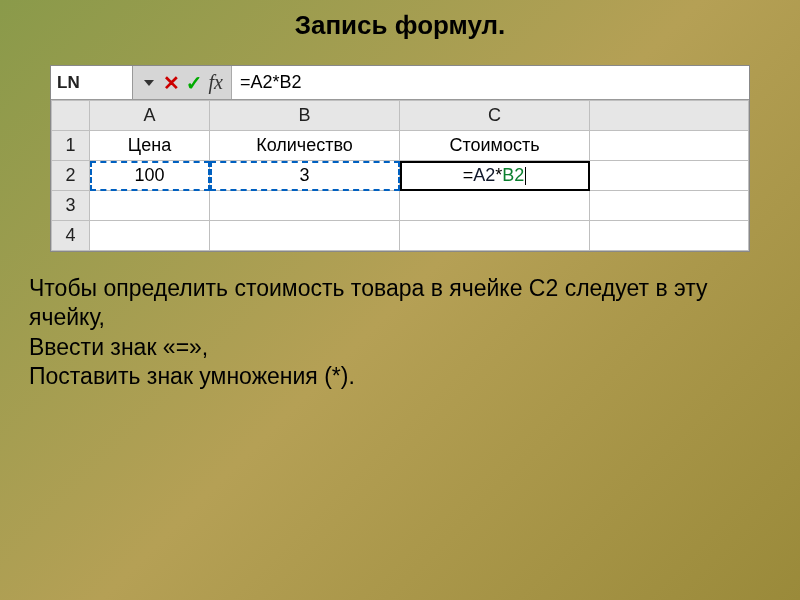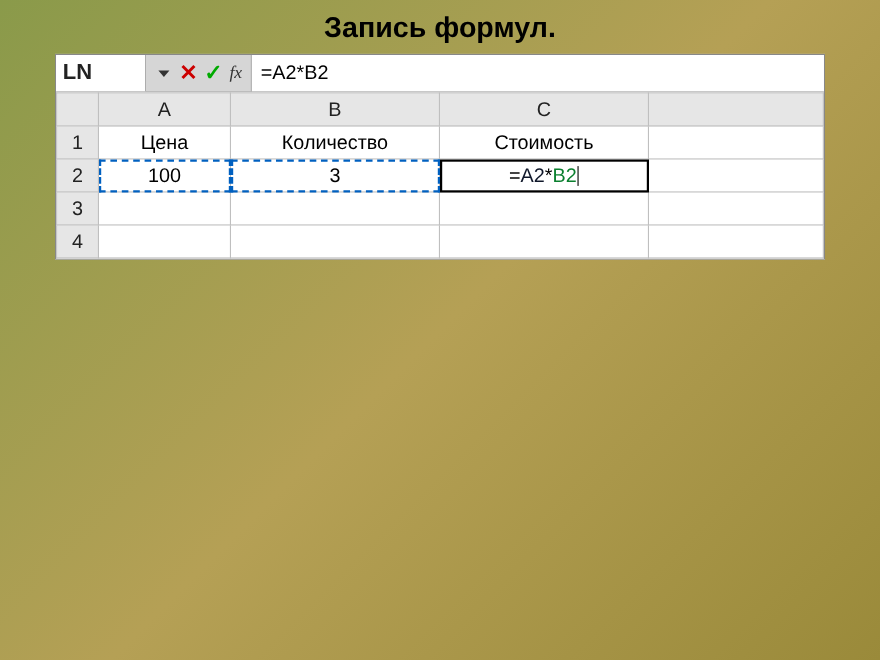--- a/index.html
+++ b/index.html
@@ -14,21 +14,21 @@
   .slide {
     width: 100%;
     height: 100%;
     padding: 10px 25px 20px 25px;
   }
   .title {
     text-align: center;
     font-size: 26px;
     font-weight: bold;
     color: #000;
-    margin-bottom: 8px;
+    margin-bottom: 24px;
   }
   .excel-shot {
     background: #fff;
     border: 1px solid #888;
     margin: 0 auto 22px auto;
     width: 700px;
   }
   .formula-bar {
     display: flex;
     align-items: center;
@@ -38,21 +38,21 @@
   }
   .name-box {
     width: 82px;
     height: 100%;
     background: #fff;
     border-right: 1px solid #999;
     display: flex;
     align-items: center;
     padding-left: 6px;
     font-family: Tahoma, Arial, sans-serif;
-    font-size: 20px;
+    font-size: 17px;
     font-weight: bold;
     color: #222;
   }
   .fb-icons {
     display: flex;
     align-items: center;
     gap: 6px;
     padding: 0 8px;
     height: 100%;
     background: #d6d6d6;
@@ -60,21 +60,21 @@
   }
   .fb-dropdown {
     width: 0; height: 0;
     border-left: 5px solid transparent;
     border-right: 5px solid transparent;
     border-top: 6px solid #333;
     margin: 0 3px;
   }
   .icon-x { color: #c00; font-weight: bold; font-size: 20px; font-family: Arial; }
   .icon-check { color: #0a0; font-weight: bold; font-size: 20px; }
-  .icon-fx { color: #333; font-style: italic; font-size: 16px; font-family: 'Times New Roman', serif; }
+  .icon-fx { color: #333; font-style: italic; font-size: 20px; font-family: 'Times New Roman', serif; }
   .formula-input {
     flex: 1;
     height: 100%;
     background: #fff;
     display: flex;
     align-items: center;
     padding-left: 8px;
     font-family: Tahoma, Arial, sans-serif;
     font-size: 18px;
     color: #000;
@@ -193,15 +193,18 @@
         <td></td>
         <td></td>
         <td></td>
         <td></td>
       </tr>
     </tbody>
       </table>
   </div>
 
   <div class="body-text">
+    <p>Чтобы определить стоимость товара в ячейке C2 следует в эту ячейку,</p>
+    <p>Ввести знак «=»,</p>
+    <p>Поставить знак умножения (*).</p>
   </div>
 
 </div>
 
 </body></html>

